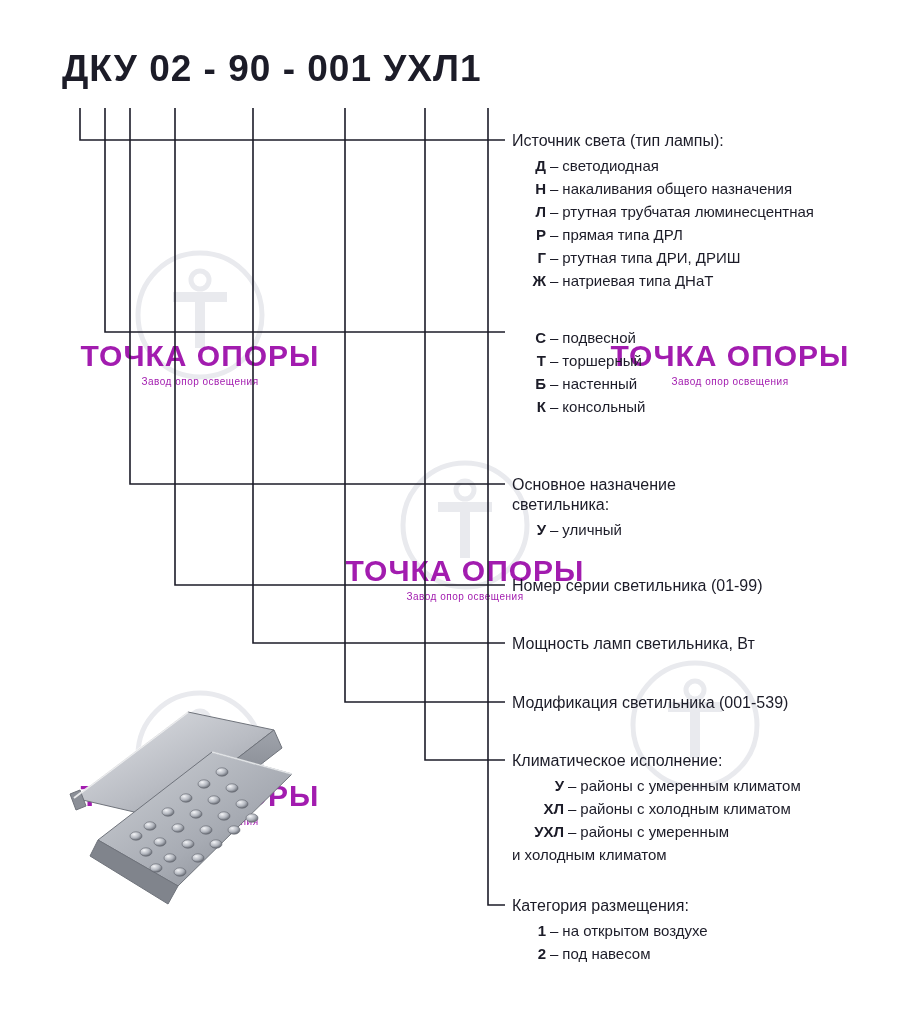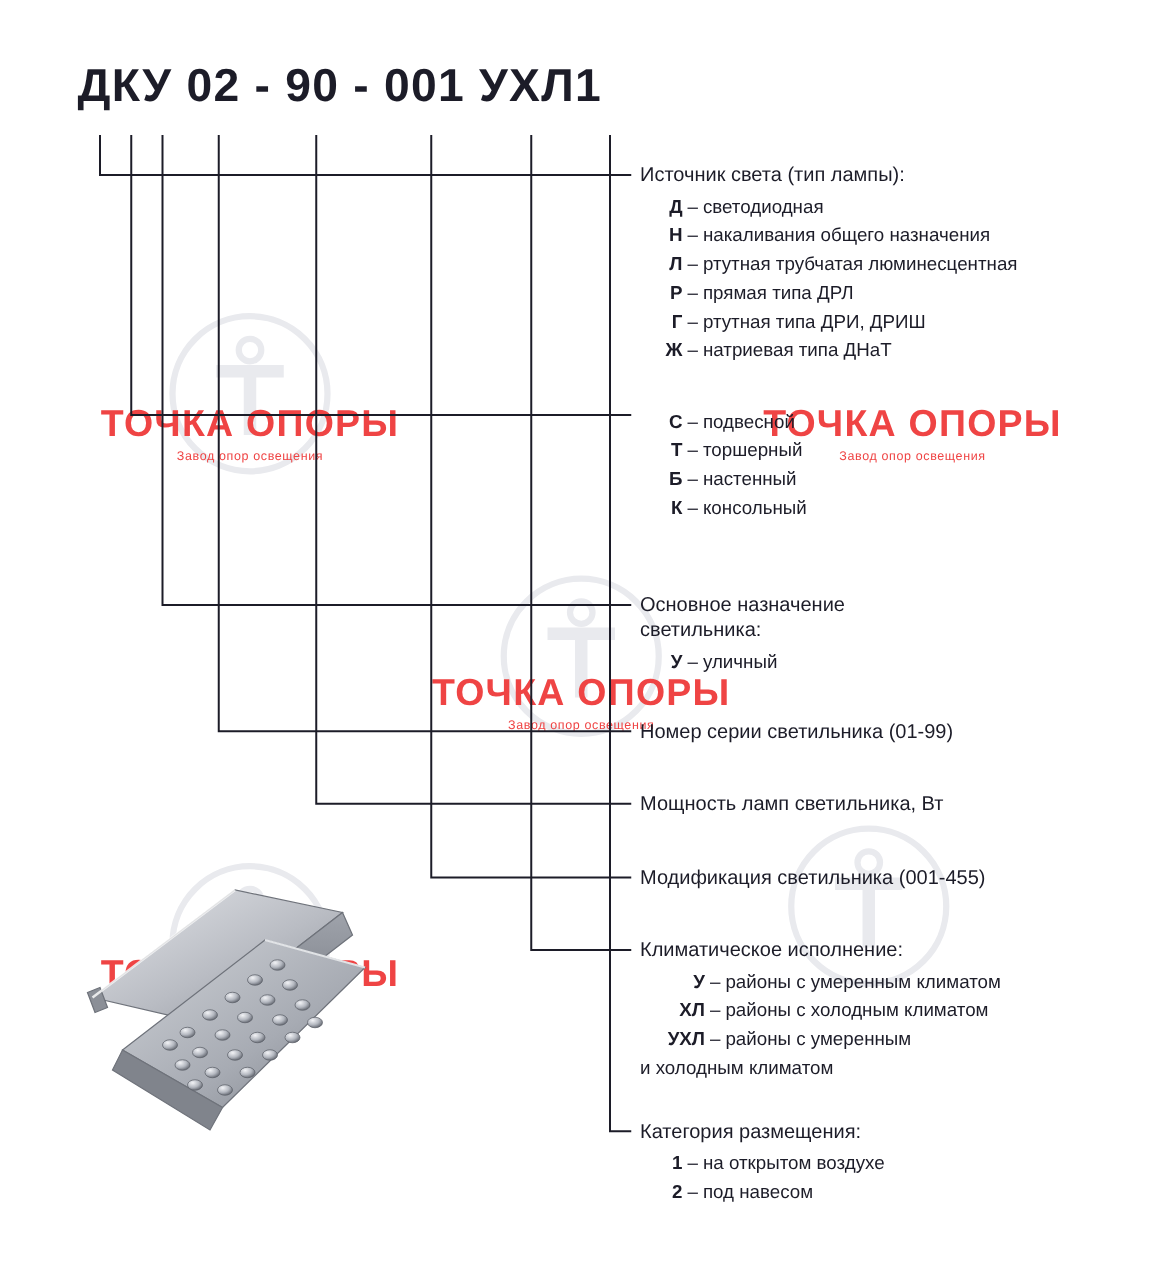--- a/index.html
+++ b/index.html
@@ -12,25 +12,26 @@
     height: 1024px;
     position: relative;
     overflow: hidden;
     font-family: "Liberation Sans", sans-serif;
     color: #1c1c28;
   }
 
   
   .wm {
     position: absolute;
-    color: #ef4444;
+    color: #a21caf;
     pointer-events: none;
     user-select: none;
     text-align: center;
     line-height: 1;
+    margin-top: 16px;
   }
   .wm .wm-title {
     font-size: 30px;
     font-weight: bold;
     letter-spacing: 1px;
     white-space: nowrap;
   }
   .wm .wm-sub {
     font-size: 10px;
     margin-top: 6px;
@@ -212,21 +213,21 @@
 
 <div class="ann" style="top:576px;">
   <div class="head">Номер серии светильника (01-99)</div>
 </div>
 
 <div class="ann" style="top:634px;">
   <div class="head">Мощность ламп светильника, Вт</div>
 </div>
 
 <div class="ann" style="top:693px;">
-  <div class="head">Модификация светильника (001-455)</div>
+  <div class="head">Модификация светильника (001-539)</div>
 </div>
 
 <div class="ann" style="top:751px;">
   <div class="head">Климатическое исполнение:</div>
   <div class="rows">
     <div class="row"><span class="key wide">У</span><span class="dash">–</span><span>районы с умеренным климатом</span></div>
     <div class="row"><span class="key wide">ХЛ</span><span class="dash">–</span><span>районы с холодным климатом</span></div>
     <div class="row"><span class="key wide">УХЛ</span><span class="dash">–</span><span>районы с умеренным</span></div>
     <div class="row"><span>и холодным климатом</span></div>
   </div>

